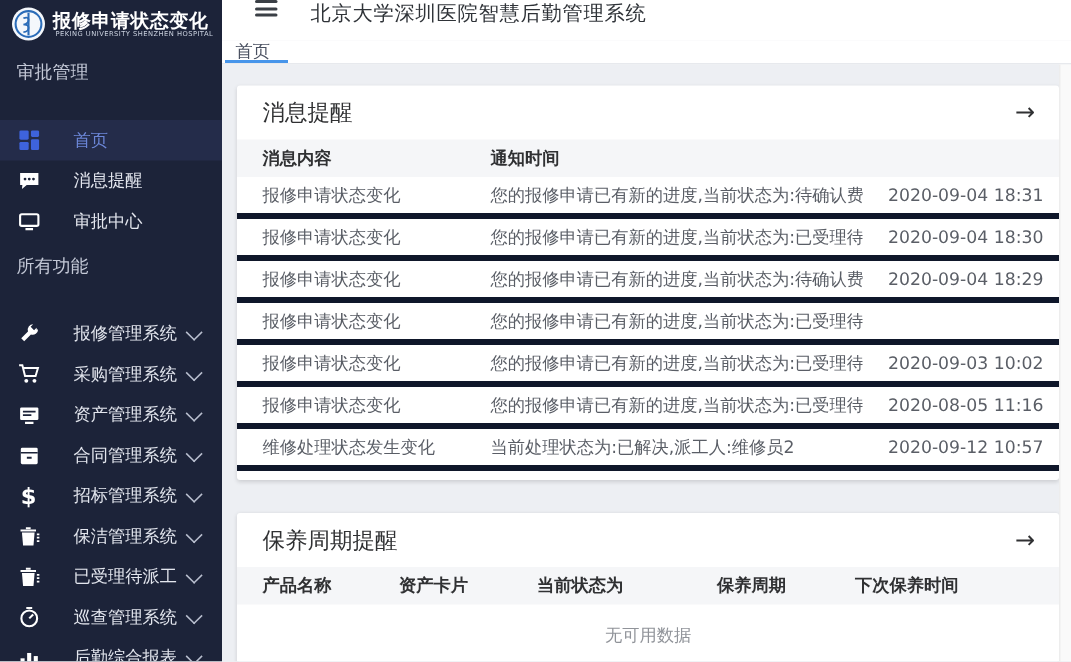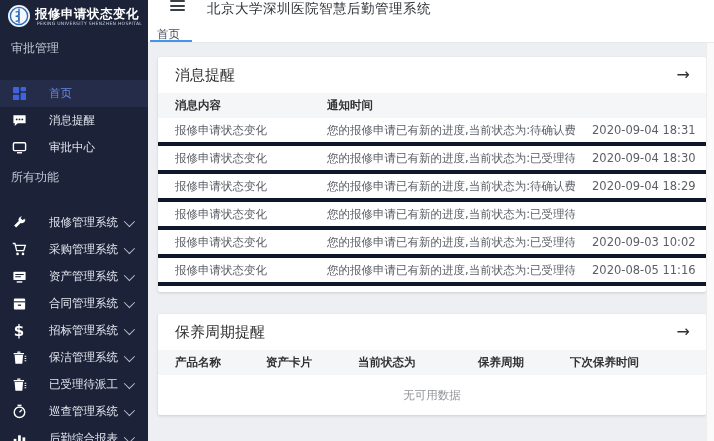--- a/index.html
+++ b/index.html
@@ -275,20 +275,25 @@
         <div class="trow cols3">
           <span class="td">报修申请状态变化</span>
           <span class="td">您的报修申请已有新的进度,当前状态为:已受理待派工</span>
           <span class="td">2020-09-03 10:02</span>
         </div>
         <div class="trow cols3">
           <span class="td">报修申请状态变化</span>
           <span class="td">您的报修申请已有新的进度,当前状态为:已受理待派工</span>
           <span class="td">2020-08-05 11:16</span>
         </div>
+        <div class="trow cols3">
+          <span class="td">维修处理状态发生变化</span>
+          <span class="td">当前处理状态为:已解决,派工人:维修员2</span>
+          <span class="td">2020-09-12 10:57</span>
+        </div>
         <div class="tpad"></div>
       </div>
 
       <div class="card">
         <div class="card-head">
           <span class="card-title">保养周期提醒</span>
           <span class="card-arrow">→</span>
         </div>
         <div class="thead cols5">
           <span class="th">产品名称</span>

